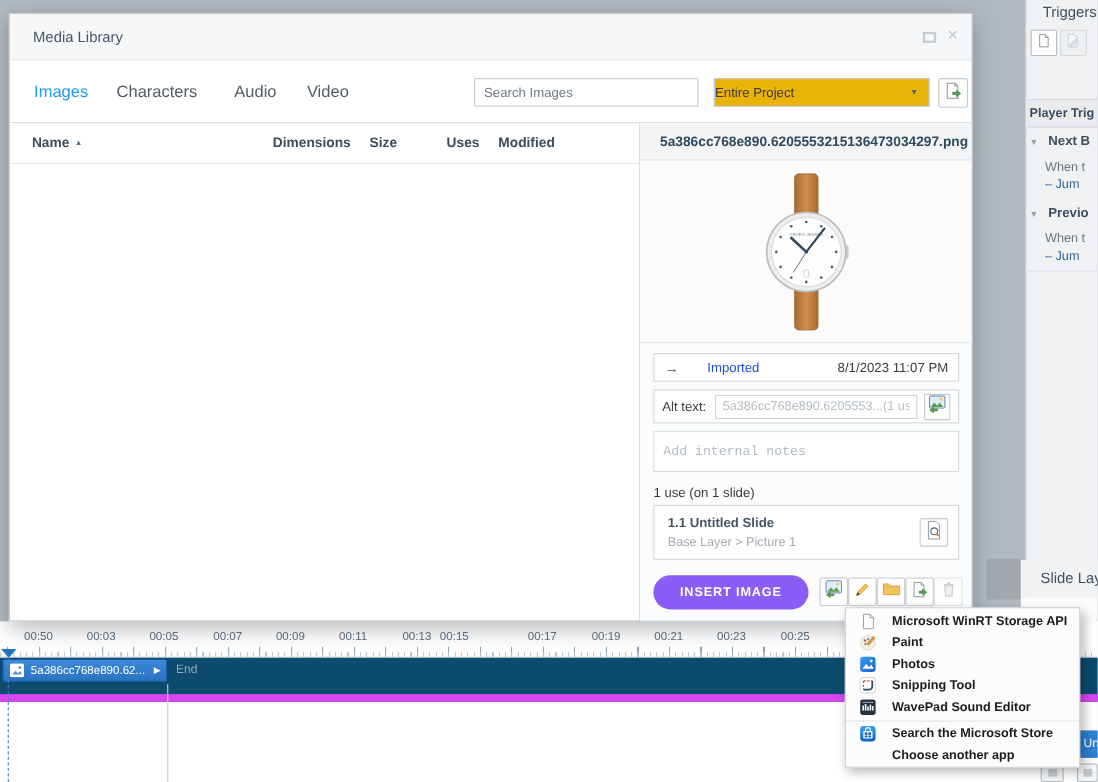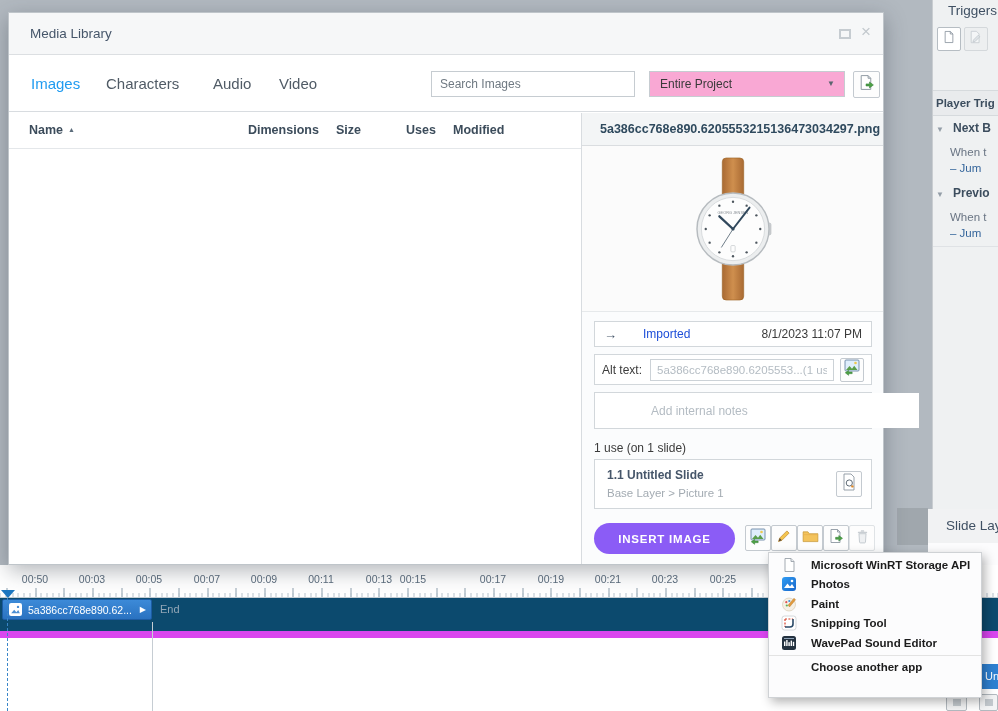--- a/index.html
+++ b/index.html
@@ -12,21 +12,21 @@
   .titlebar { position:absolute; left:0; top:0; right:0; height:42px; background:#f6f7f8; border-bottom:1px solid #dcdfe2; }
   .title { position:absolute; left:21px; top:13px; font-size:13.5px; color:#46566a; }
   .win-max { position:absolute; right:32px; top:16px; width:12px; height:10px; border:2px solid #c6ccd1; }
   .win-close { position:absolute; right:8px; top:9px; font-size:17px; color:#c2c8cd; width:18px; text-align:center; }
 
   .tabsrow { position:absolute; left:0; top:42px; right:0; height:57px; background:#fff; border-bottom:1px solid #d8dce0; }
   .tab { position:absolute; top:20px; font-size:15px; color:#505b66; cursor:default; }
   .tab.active { color:#1f9bf0; }
   .search-input { position:absolute; left:422px; top:16px; width:204px; height:26px; border:1px solid #c6ccd1; font-size:12px; padding:0 8px; color:#333; background:#fff; font-family:inherit; }
   .search-input::placeholder { color:#6f7982; opacity:1; }
-  .scope { position:absolute; left:640px; top:16px; width:196px; height:26px; border:1px solid #c6ccd1; background:#f9a8d4; font-size:12px; color:#3a3a3a; line-height:24px; padding-left:10px; }
+  .scope { position:absolute; left:640px; top:16px; width:196px; height:26px; border:1px solid #c6ccd1; background:#eab308; font-size:12px; color:#3a3a3a; line-height:24px; }
   .scope .caret { position:absolute; right:9px; top:0; font-size:8px; color:#5a646e; line-height:24px; }
   .tool-btn { position:absolute; display:flex; align-items:center; justify-content:center; background:#fdfdfd; border:1px solid #c4cad0; border-radius:2px; }
   .import-btn { left:844px; top:16px; width:27px; height:27px; }
 
   
   .main { position:absolute; left:0; top:100px; right:0; bottom:0; }
   .list-header { position:absolute; left:0; top:0; width:572px; height:36px; border-bottom:1px solid #e4e7ea; background:#fff; }
   .hcell { position:absolute; top:10px; font-size:12.5px; font-weight:600; color:#3c4c5b; }
   .sort { font-size:7px; color:#5c6c7b; margin-left:5px; vertical-align:2px; }
   .list-row { position:absolute; left:0; top:36px; width:572px; height:48px; background:#f3f4f5; }
@@ -43,21 +43,21 @@
   .imported { top:208px; height:26px; display:flex; align-items:center; padding:0 9px; }
   .imp-arrow { font-size:13px; color:#46566a; }
   .imp-label { font-size:12px; color:#1d4ed8; margin-left:26px; }
   .imp-date { margin-left:auto; font-size:12px; color:#3b3b3b; }
   .altbox { top:241px; height:31px; display:flex; align-items:center; padding:0 7px; }
   .alt-label { font-size:12px; color:#3b3b3b; white-space:nowrap; }
   .alt-input { flex:1; margin-left:8px; height:22px; border:1px solid #ccd2d7; font-size:11.5px; padding:0 6px; color:#555; font-family:inherit; min-width:0; }
   .alt-input::placeholder { color:#b4bcc3; opacity:1; }
   .alt-btn { position:relative; margin-left:6px; width:24px; height:24px; flex:0 0 auto; }
   .notesbox { top:279px; height:37px; }
-  .notes-input { width:100%; height:100%; border:0; font-size:12px; padding:6px 8px; font-family:Liberation Sans, sans-serif; color:#737373;margin-left:48px; }
+  .notes-input { width:100%; height:100%; border:0; font-size:12px; padding:6px 8px; font-family:Liberation Mono, monospace; color:#737373; }
   .notes-input::placeholder { color:#b4bcc3; opacity:1; }
   .usage { position:absolute; left:12px; top:328px; font-size:12px; color:#3b3b3b; }
   .slidebox { top:346px; height:50px; }
   .slide-title { position:absolute; left:12px; top:8px; font-size:12px; font-weight:600; color:#46566a; }
   .slide-path { position:absolute; left:12px; top:27px; font-size:11.5px; color:#a3abb2; }
   .slide-btn { position:absolute; right:9px; top:11px; width:26px; height:26px; }
   .insert-btn { position:absolute; left:12px; top:410px; width:141px; height:31px; border-radius:16px; background:#8b5cf6; color:#fff; font-size:11.5px; font-weight:700; letter-spacing:.8px; display:flex; align-items:center; justify-content:center; border:0; font-family:inherit; }
   .act-btn { top:412px; width:26px; height:26px; }
   .act-btn.disabled { border-color:#dfe3e6; background:#fdfdfd; }
 
@@ -424,47 +424,55 @@
     <span class="mi-icon">
         <svg width="16" height="16" viewBox="0 0 16 16">
           <use href="#ic-m-doc"></use>
         </svg>
       </span>
     <span>Microsoft WinRT Storage API</span>
   </div>
   <div class="menu-item">
     <span class="mi-icon">
         <svg width="16" height="16" viewBox="0 0 16 16">
+          <use href="#ic-m-paint"></use>
+        </svg>
+      </span>
+    <span>Paint</span>
+  </div>
+  <div class="menu-item">
+    <span class="mi-icon">
+        <svg width="16" height="16" viewBox="0 0 16 16">
           <use href="#ic-m-photos"></use>
         </svg>
       </span>
     <span>Photos</span>
   </div>
   <div class="menu-item">
     <span class="mi-icon">
         <svg width="16" height="16" viewBox="0 0 16 16">
-          <use href="#ic-m-paint"></use>
-        </svg>
-      </span>
-    <span>Paint</span>
-  </div>
-  <div class="menu-item">
-    <span class="mi-icon">
-        <svg width="16" height="16" viewBox="0 0 16 16">
           <use href="#ic-m-snip"></use>
         </svg>
       </span>
     <span>Snipping Tool</span>
   </div>
   <div class="menu-item">
     <span class="mi-icon">
         <svg width="16" height="16" viewBox="0 0 16 16">
           <use href="#ic-m-wave"></use>
         </svg>
       </span>
     <span>WavePad Sound Editor</span>
   </div>
   <div class="menu-sep"></div>
+  <div class="menu-item">
+    <span class="mi-icon">
+        <svg width="16" height="16" viewBox="0 0 16 16">
+          <use href="#ic-m-store"></use>
+        </svg>
+      </span>
+    <span>Search the Microsoft Store</span>
+  </div>
   <div class="menu-item">
     <span class="mi-icon"></span>
     <span>Choose another app</span>
   </div>
 </div>
 
 </body></html>

